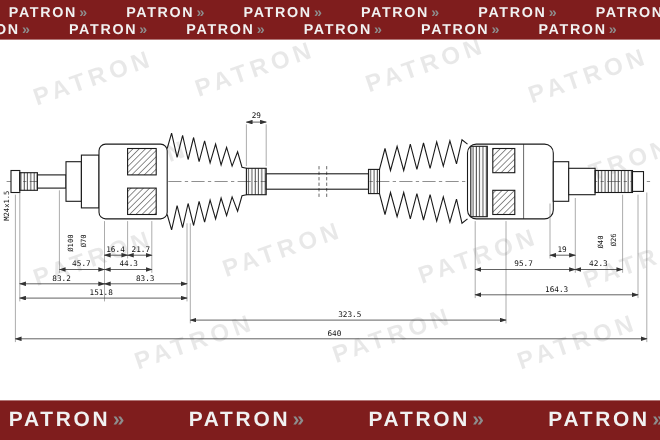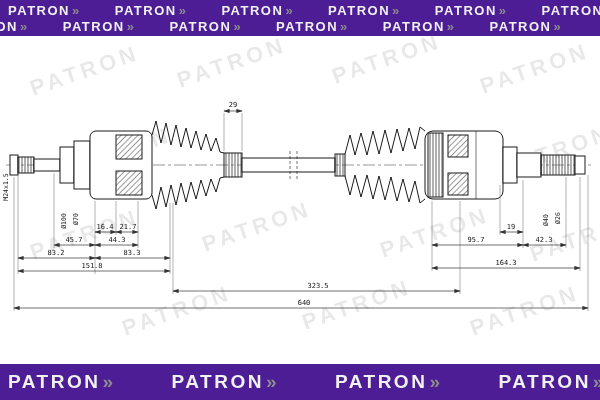--- a/index.html
+++ b/index.html
@@ -1,18 +1,18 @@
 <!DOCTYPE html>
 <html><head>
 <meta charset="utf-8">
 <style>
   html,body{margin:0;padding:0;background:#888;}
   .page{position:relative;width:600px;height:400px;background:#fff;overflow:hidden;
         font-family:"Liberation Sans",sans-serif;}
-  .bar{position:absolute;left:0;width:600px;background:#4c1d95;z-index:3;
+  .bar{position:absolute;left:0;width:600px;background:#7f1d1d;z-index:3;
        display:flex;flex-direction:column;justify-content:center;gap:1px;overflow:hidden;}
   .bar.top{top:0;height:36px;}
   .bar.bottom{bottom:0;height:36px;}
   .logo-row{display:flex;gap:34px;white-space:nowrap;padding-left:8px;}
   .logo-row.offset{margin-left:-52px;}
   .logo{color:#f1f1f1;font-weight:bold;font-size:13px;letter-spacing:1.5px;}
   .logo .arrow{color:#8d8d8d;margin-left:2px;}
   .bar.bottom .logo{font-size:19px;letter-spacing:2.5px;}
   .bar.bottom .logo-row{gap:56px;}
   .wm{position:absolute;z-index:0;color:rgba(0,0,0,0.09);font-weight:bold;

